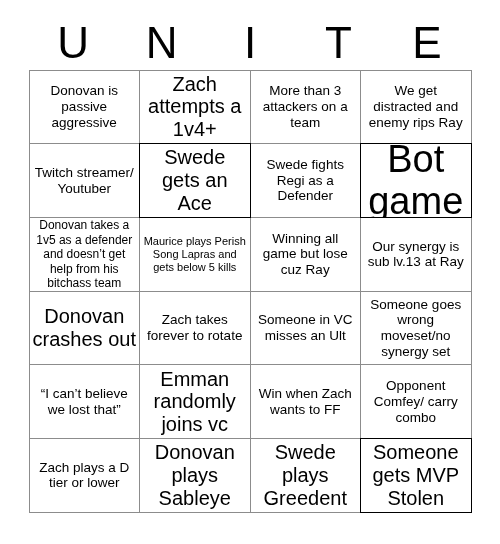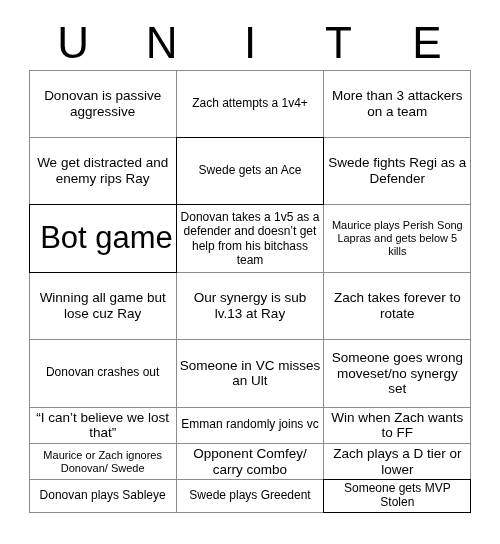--- a/index.html
+++ b/index.html
@@ -45,21 +45,21 @@
   }
 
   
   .grid {
     position: absolute;
     left: 29px;
     top: 70px;
     width: 442px;
     height: 442px;
     display: grid;
-    grid-template-columns: repeat(3, 1fr);
+    grid-template-columns: repeat(4, 1fr);
     grid-template-rows: repeat(5, 1fr);
     box-sizing: border-box;
   }
 
   .cell {
     position: relative;
     box-sizing: border-box;
     border: 1px solid #8c8c8c;
     margin: -0.5px;
     display: flex;
@@ -77,22 +77,22 @@
     line-height: 1.14;
     word-wrap: break-word;
     overflow-wrap: break-word;
     hyphens: none;
   }
 
   
   .fs-xs  .cell-text { font-size: 12px;  line-height: 1.2; }
   .fs-sm  .cell-text { font-size: 11px;   line-height: 1.18; }
   .fs-md  .cell-text { font-size: 13.5px; line-height: 1.16; }
-  .fs-lg  .cell-text { font-size: 12px;   line-height: 1.14; }
-  .fs-xl  .cell-text { font-size: 31px;   line-height: 1.1; text-align: right; }
+  .fs-lg  .cell-text { font-size: 20px;   line-height: 1.14; }
+  .fs-xl  .cell-text { font-size: 38px;   line-height: 1.1; }
 
   
   .cell.bold-border {
     border: 1.6px solid #000000;
     z-index: 2;
   }
 </style>
 </head>
 <body>
 
@@ -112,20 +112,23 @@
       </div>
       <div class="cell fs-lg">
         <span class="cell-text">Zach attempts a 1v4+</span>
       </div>
       <div class="cell fs-md">
         <span class="cell-text">More than 3 attackers on a team</span>
       </div>
       <div class="cell fs-md">
         <span class="cell-text">We get distracted and enemy rips Ray</span>
       </div>
+      <div class="cell fs-md">
+        <span class="cell-text">Twitch streamer/ Youtuber</span>
+      </div>
       <div class="cell fs-lg bold-border">
         <span class="cell-text">Swede gets an Ace</span>
       </div>
       <div class="cell fs-md">
         <span class="cell-text">Swede fights Regi as a Defender</span>
       </div>
       <div class="cell fs-xl bold-border">
         <span class="cell-text">Bot game</span>
       </div>
       <div class="cell fs-xs">
@@ -133,43 +136,40 @@
       </div>
       <div class="cell fs-sm">
         <span class="cell-text">Maurice plays Perish Song Lapras and gets below 5 kills</span>
       </div>
       <div class="cell fs-md">
         <span class="cell-text">Winning all game but lose cuz Ray</span>
       </div>
       <div class="cell fs-md">
         <span class="cell-text">Our synergy is sub lv.13 at Ray</span>
       </div>
+      <div class="cell fs-lg">
+        <span class="cell-text">Donovan crashes out</span>
+      </div>
       <div class="cell fs-md">
         <span class="cell-text">Zach takes forever to rotate</span>
-      </div>
-      <div class="cell fs-lg">
-        <span class="cell-text">Donovan crashes out</span>
       </div>
       <div class="cell fs-md">
         <span class="cell-text">Someone in VC misses an Ult</span>
       </div>
       <div class="cell fs-md">
         <span class="cell-text">Someone goes wrong moveset/no synergy set</span>
       </div>
       <div class="cell fs-md">
         <span class="cell-text">“I can’t believe we lost that”</span>
       </div>
       <div class="cell fs-lg">
         <span class="cell-text">Emman randomly joins vc</span>
       </div>
       <div class="cell fs-md">
         <span class="cell-text">Win when Zach wants to FF</span>
-      </div>
-      <div class="cell fs-sm">
-        <span class="cell-text">Maurice or Zach ignores Donovan/ Swede</span>
       </div>
       <div class="cell fs-md">
         <span class="cell-text">Opponent Comfey/ carry combo</span>
       </div>
       <div class="cell fs-md">
         <span class="cell-text">Zach plays a D tier or lower</span>
       </div>
       <div class="cell fs-lg">
         <span class="cell-text">Donovan plays Sableye</span>
       </div>

